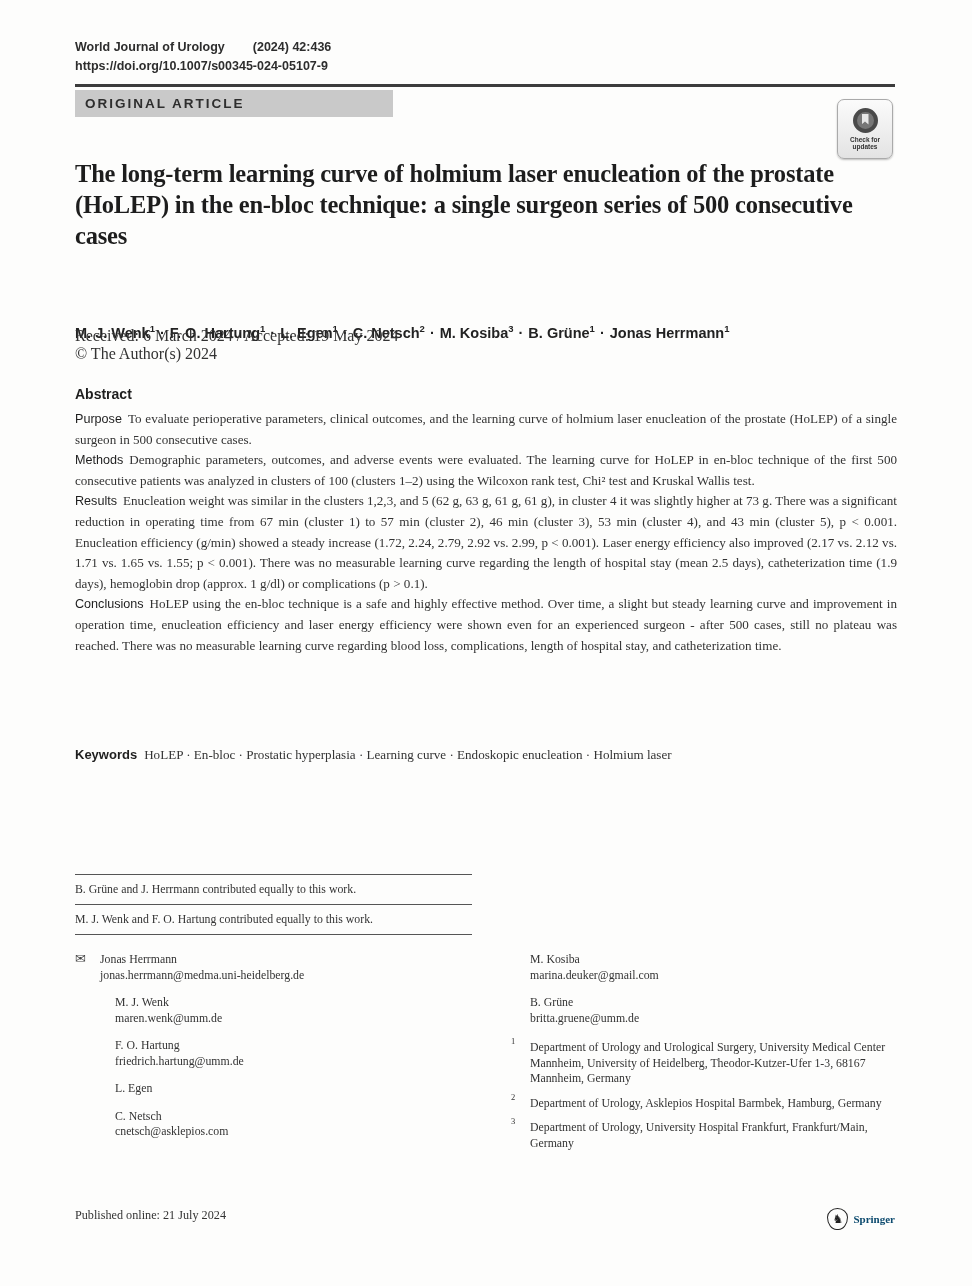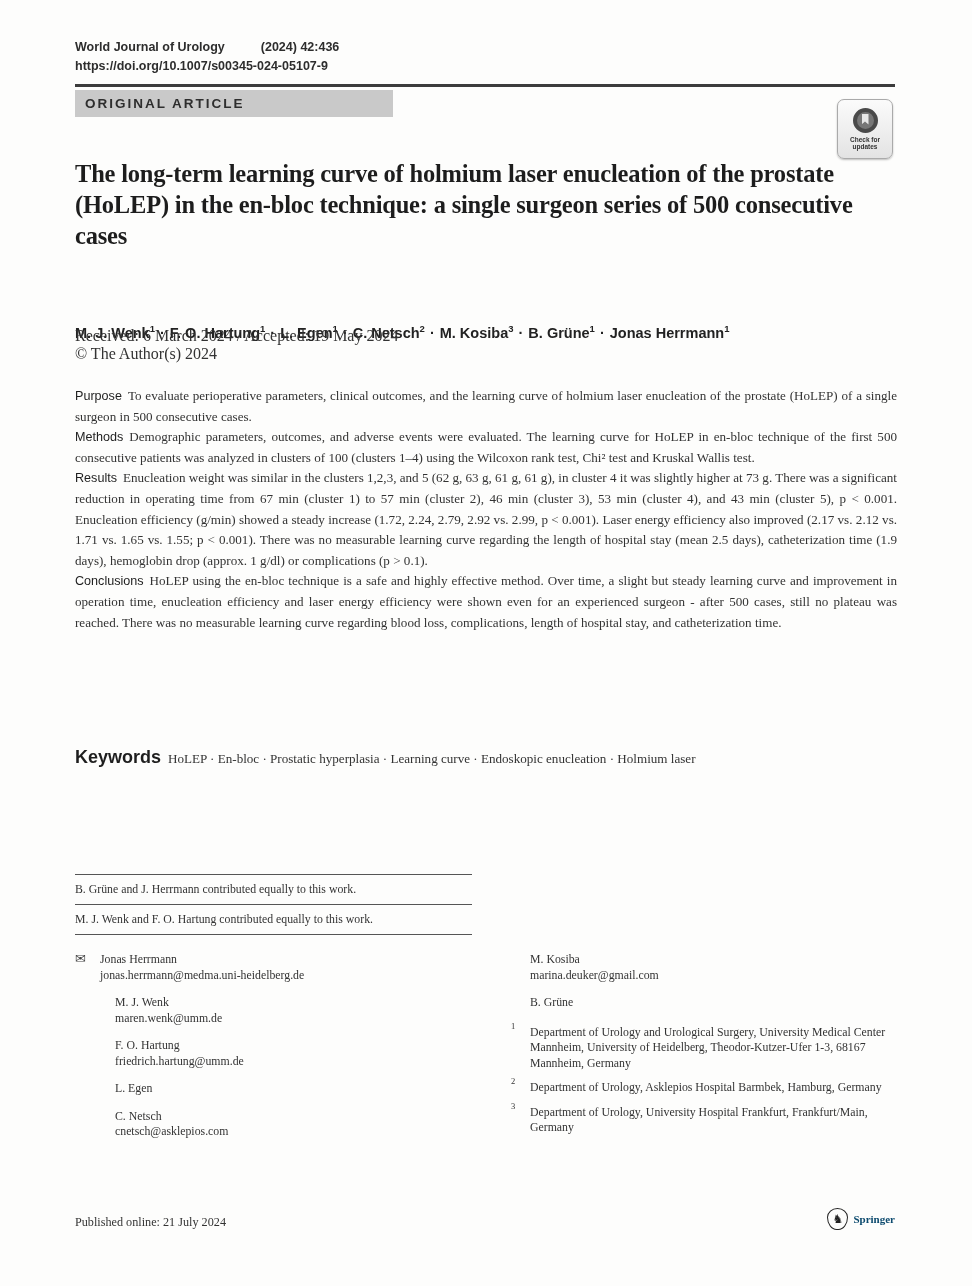--- a/index.html
+++ b/index.html
@@ -5,21 +5,21 @@
   html,body{margin:0;padding:0;background:#ffffff;}
   .page{
     position:relative;width:972px;height:1286px;margin:0 auto;
     background:#fdfdfc;color:#2b2b2b;overflow:hidden;
     font-family:"Liberation Serif", serif;
   }
   
   .masthead{position:absolute;left:75px;top:38px;font-family:"Liberation Sans",sans-serif;
     font-size:12.5px;line-height:19px;color:#2d2d2d;font-weight:bold;}
   .masthead .jline span{display:inline-block;}
-  .masthead .cite{margin-left:36px;}
+  .masthead .cite{margin-left:28px;}
   .masthead .doi{font-weight:bold;}
   .top-rule{position:absolute;left:75px;top:84px;width:820px;height:2.5px;background:#3c3c3c;}
   .banner{position:absolute;left:75px;top:90px;width:318px;height:27px;background:#c9c9c9;
     display:flex;align-items:center;}
   .banner span{font-family:"Liberation Sans",sans-serif;font-weight:bold;font-size:13.5px;
     letter-spacing:2px;color:#2e2e2e;padding-left:10px;}
   
   .crossmark{position:absolute;left:837px;top:99px;width:54px;height:58px;
     border:1px solid #aaa;border-radius:7px;cursor:pointer;
     background:linear-gradient(180deg,#fbfbfb,#e3e3e3);
@@ -42,21 +42,21 @@
   .authors .sep{margin:0 5px;}
   .dates{position:absolute;left:75px;top:327px;font-size:16px;line-height:17.5px;color:#333;}
   
   .abstract{position:absolute;left:75px;top:386px;width:822px;}
   .abstract h2{margin:0 0 7px 0;font-family:"Liberation Sans",sans-serif;
     font-size:14px;font-weight:bold;color:#1e1e1e;}
   .abstract p{margin:0;font-size:13.1px;line-height:20.6px;text-align:justify;color:#333;}
   .abstract .lbl{font-family:"Liberation Sans",sans-serif;font-weight:normal;
     font-size:12.6px;color:#1e1e1e;margin-right:6px;}
   .keywords{position:absolute;left:75px;top:747px;width:822px;font-size:13.1px;color:#333;}
-  .kw-label{font-family:"Liberation Sans",sans-serif;font-weight:bold;font-size:18px;
+  .kw-label{font-family:"Liberation Sans",sans-serif;font-weight:bold;font-size:13px;
     color:#1e1e1e;margin-right:7px;}
   
   .footnotes{position:absolute;left:75px;top:874px;width:397px;}
   .fn{border-top:1.4px solid #555;padding:7px 0 7px 0;font-size:11.8px;color:#333;}
   .fn:last-child{border-bottom:1.4px solid #555;}
   
   .col-left{position:absolute;left:75px;top:952px;width:400px;font-size:11.8px;
     line-height:15.5px;color:#333;}
   .col-right{position:absolute;left:505px;top:952px;width:400px;font-size:11.8px;
     line-height:15.5px;color:#333;}
@@ -64,21 +64,21 @@
   .entry .nm{}
   .corr{position:relative;padding-left:25px;}
   .corr .env{position:absolute;left:0;top:-1px;font-size:13px;color:#444;}
   .indent{margin-left:40px;}
   .col-right .entry{margin-left:25px;}
   .affils{margin-top:14px;}
   .affil{position:relative;padding-left:25px;margin-bottom:9px;}
   .affil sup{position:absolute;left:6px;top:1px;font-size:8.5px;}
   
   .pagefoot{position:absolute;left:75px;top:1208px;width:820px;display:flex;
-    justify-content:space-between;align-items:flex-end;}
+    justify-content:space-between;align-items:flex-start;}
   .pub-line{font-size:12.2px;color:#333;}
   .springer{display:flex;align-items:center;gap:5px;}
   .sp-shield{display:inline-flex;align-items:center;justify-content:center;
     width:19px;height:20px;border:1.4px solid #222;
     border-radius:50% 50% 46% 46% / 42% 42% 58% 58%;font-size:12px;color:#222;}
   .sp-word{font-family:"Liberation Serif",serif;font-weight:bold;font-size:11px;color:#0c4a6e;}
   sup{line-height:0;}
 </style>
 </head>
 <body>
@@ -113,22 +113,23 @@
   <div class="authors">
     <span class="au"><span>M. J. Wenk</span><sup>1</sup></span><span class="sep">·</span><span class="au"><span>F. O. Hartung</span><sup>1</sup></span><span class="sep">·</span><span class="au"><span>L. Egen</span><sup>1</sup></span><span class="sep">·</span><span class="au"><span>C. Netsch</span><sup>2</sup></span><span class="sep">·</span><span class="au"><span>M. Kosiba</span><sup>3</sup></span><span class="sep">·</span><span class="au"><span>B. Grüne</span><sup>1</sup></span><span class="sep">·</span><span class="au"><span>Jonas Herrmann</span><sup>1</sup></span>
   </div>
 
   <div class="dates">
     <div>Received: 6 March 2024 / Accepted: 19 May 2024</div>
     <div>© The Author(s) 2024</div>
   </div>
 
   <section class="abstract">
+    <h2>Abstract</h2>
     <p><span class="lbl">Purpose</span><span>To evaluate perioperative parameters, clinical outcomes, and the learning curve of holmium laser enucleation of the prostate (HoLEP) of a single surgeon in 500 consecutive cases.</span></p>
-    <p><span class="lbl">Methods</span><span>Demographic parameters, outcomes, and adverse events were evaluated. The learning curve for HoLEP in en-bloc technique of the first 500 consecutive patients was analyzed in clusters of 100 (clusters 1–4) using the Wilcoxon rank test, Chi² test and Kruskal Wallis test.</span></p>
+    <p><span class="lbl">Methods</span><span>Demographic parameters, outcomes, and adverse events were evaluated. The learning curve for HoLEP in en-bloc technique of the first 500 consecutive patients was analyzed in clusters of 100 (clusters 1–2) using the Wilcoxon rank test, Chi² test and Kruskal Wallis test.</span></p>
     <p><span class="lbl">Results</span><span>Enucleation weight was similar in the clusters 1,2,3, and 5 (62 g, 63 g, 61 g, 61 g), in cluster 4 it was slightly higher at 73 g. There was a significant reduction in operating time from 67 min (cluster 1) to 57 min (cluster 2), 46 min (cluster 3), 53 min (cluster 4), and 43 min (cluster 5), p &lt; 0.001. Enucleation efficiency (g/min) showed a steady increase (1.72, 2.24, 2.79, 2.92 vs. 2.99, p &lt; 0.001). Laser energy efficiency also improved (2.17 vs. 2.12 vs. 1.71 vs. 1.65 vs. 1.55; p &lt; 0.001). There was no measurable learning curve regarding the length of hospital stay (mean 2.5 days), catheterization time (1.9 days), hemoglobin drop (approx. 1 g/dl) or complications (p &gt; 0.1).</span></p>
     <p><span class="lbl">Conclusions</span><span>HoLEP using the en-bloc technique is a safe and highly effective method. Over time, a slight but steady learning curve and improvement in operation time, enucleation efficiency and laser energy efficiency were shown even for an experienced surgeon - after 500 cases, still no plateau was reached. There was no measurable learning curve regarding blood loss, complications, length of hospital stay, and catheterization time.</span></p>
   </section>
 
   <div class="keywords">
     <span class="kw-label">Keywords</span><span>HoLEP · En-bloc · Prostatic hyperplasia · Learning curve · Endoskopic enucleation · Holmium laser</span>
   </div>
 
   <div class="footnotes">
     <div class="fn">B. Grüne and J. Herrmann contributed equally to this work.</div>
@@ -158,20 +159,21 @@
     </div>
   </div>
 
   <div class="col-right">
     <div class="entry">
       <div class="nm">M. Kosiba</div>
       <div class="em">marina.deuker@gmail.com</div>
     </div>
     <div class="entry">
       <div class="nm">B. Grüne</div>
+      <div class="em">britta.gruene@umm.de</div>
     </div>
     <div class="affils">
       <div class="affil">
         <sup>1</sup><span>Department of Urology and Urological Surgery, University Medical Center Mannheim, University of Heidelberg, Theodor-Kutzer-Ufer 1-3, 68167 Mannheim, Germany</span>
       </div>
       <div class="affil">
         <sup>2</sup><span>Department of Urology, Asklepios Hospital Barmbek, Hamburg, Germany</span>
       </div>
       <div class="affil">
         <sup>3</sup><span>Department of Urology, University Hospital Frankfurt, Frankfurt/Main, Germany</span>

